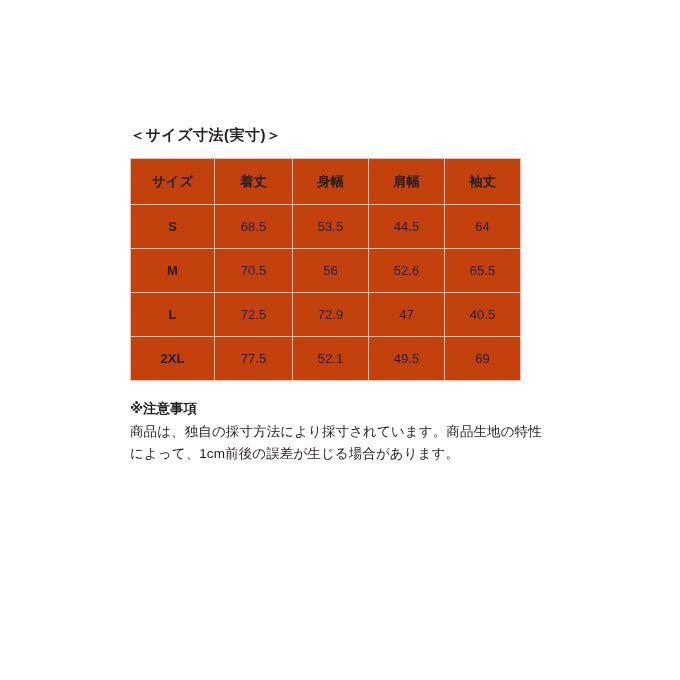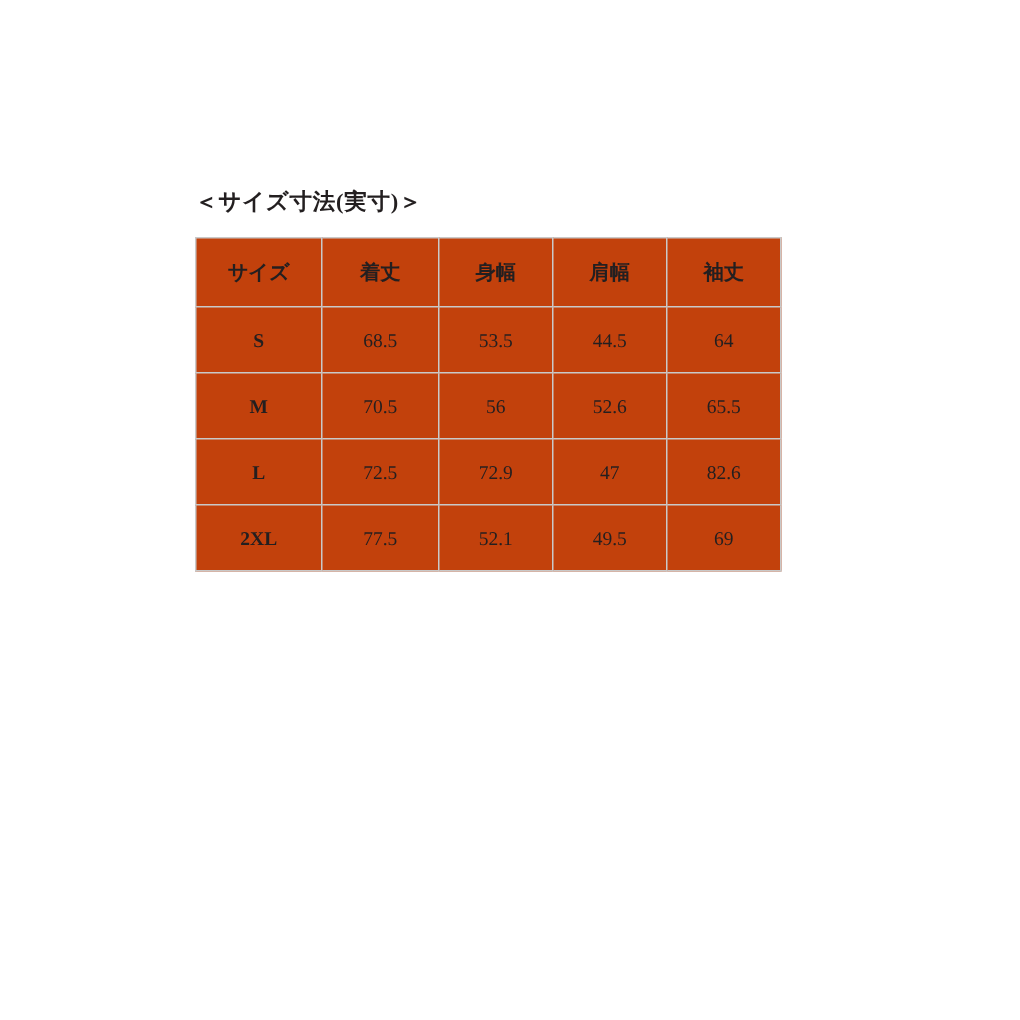--- a/index.html
+++ b/index.html
@@ -12,21 +12,20 @@
     background: #ffffff;
     font-family: "Liberation Sans", "DejaVu Sans", sans-serif;
     color: #231f20;
     overflow: hidden;
   }
   .page {
     position: relative;
     width: 680px;
     height: 603px;
     box-sizing: border-box;
-    font-family: Liberation Serif, serif;
   }
   .content {
     position: absolute;
     left: 130px;
     top: 126px;
     width: 420px;
   }
   .table-title {
     font-size: 15px;
     font-weight: bold;
@@ -123,27 +122,31 @@
           <td>70.5</td>
           <td>56</td>
           <td>52.6</td>
           <td>65.5</td>
         </tr>
         <tr>
           <td class="size-label">L</td>
           <td>72.5</td>
           <td>72.9</td>
           <td>47</td>
-          <td>82.6</td>
+          <td>40.5</td>
         </tr>
         <tr>
           <td class="size-label">2XL</td>
           <td>77.5</td>
           <td>52.1</td>
           <td>49.5</td>
           <td>69</td>
         </tr>
       </tbody>
     </table>
 
+    <div class="notes">
+      <p class="notes-heading">※注意事項</p>
+      <p class="notes-body">商品は、独自の採寸方法により採寸されています。商品生地の特性によって、1cm前後の誤差が生じる場合があります。</p>
+    </div>
 
   </div>
 </div>
 
 </body></html>

